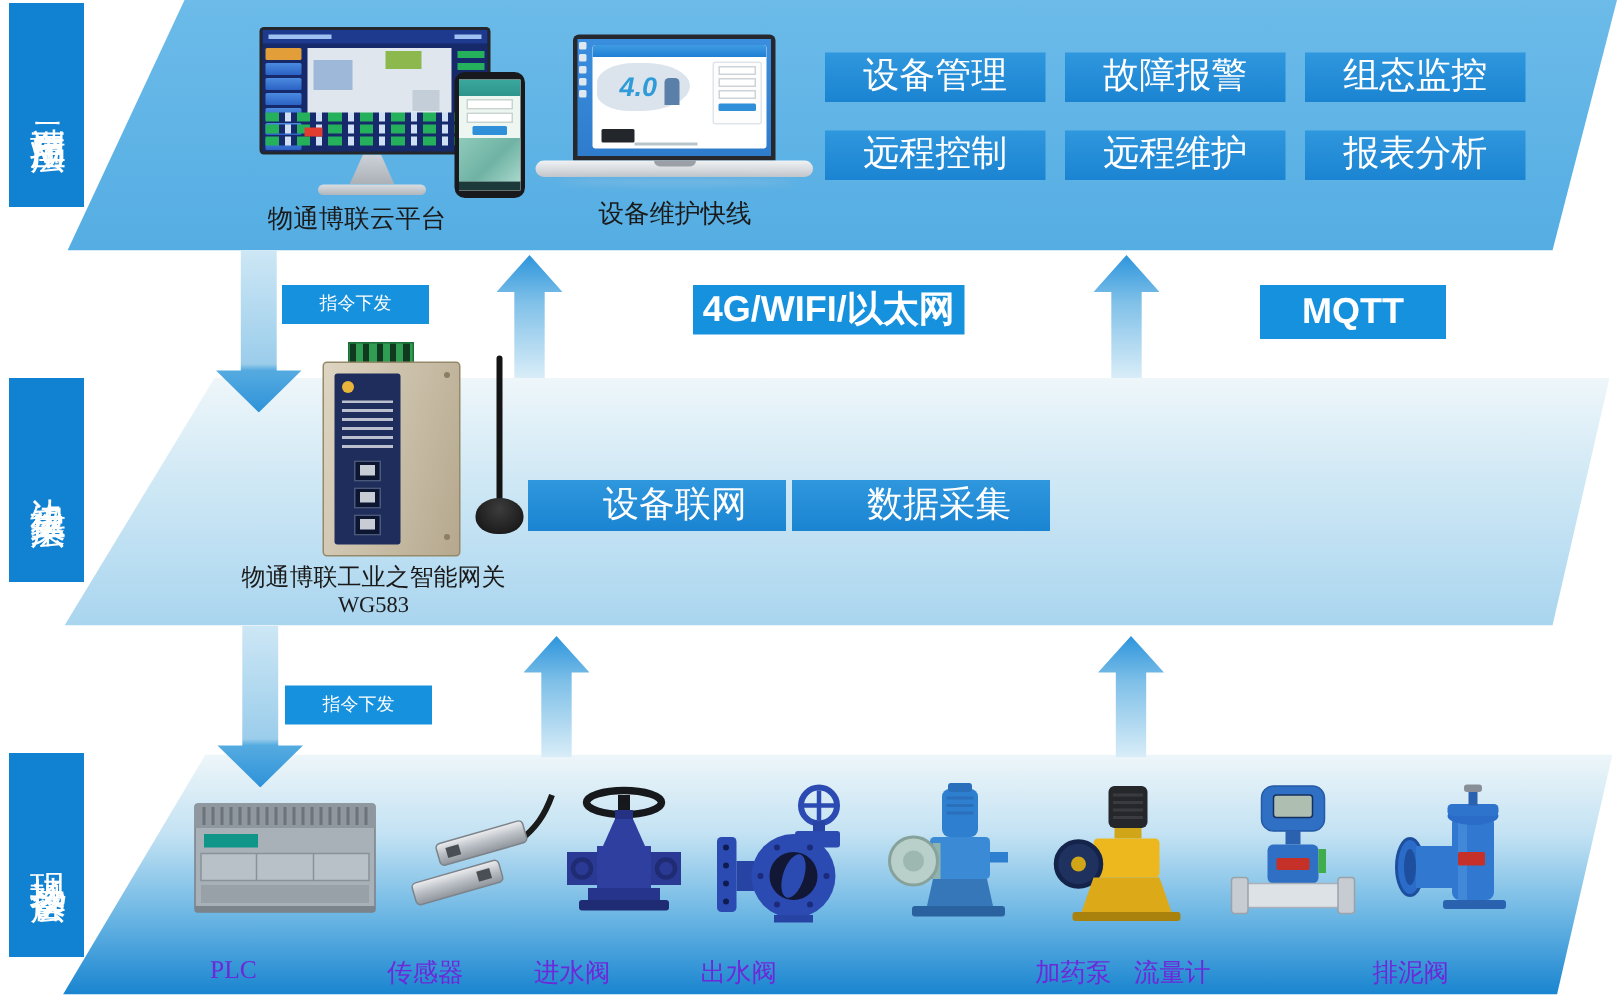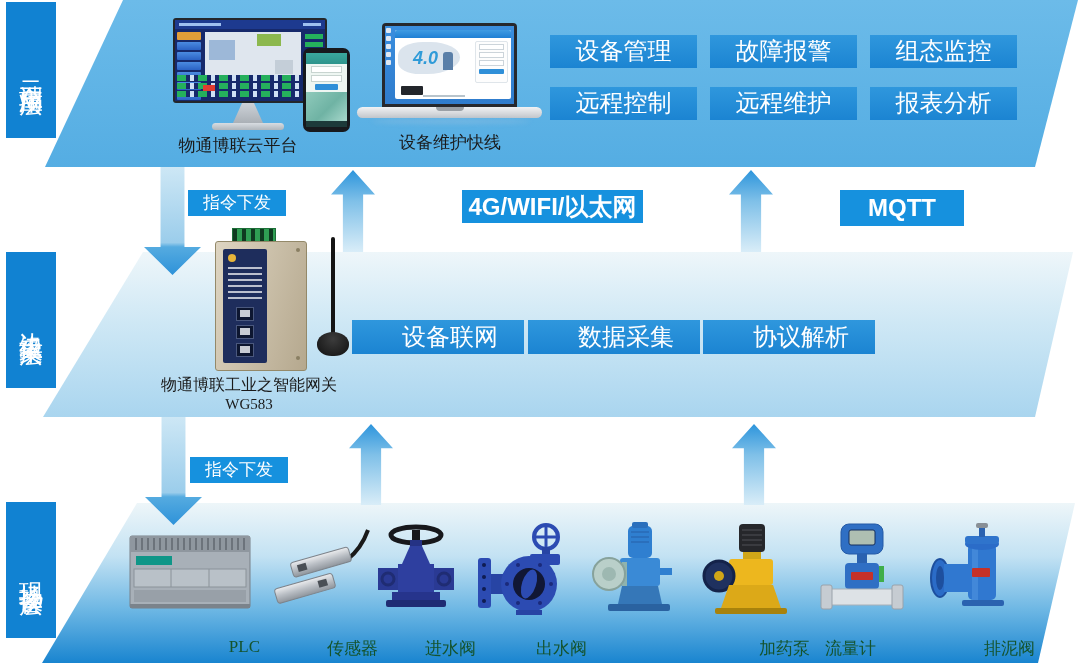--- a/index.html
+++ b/index.html
@@ -23,21 +23,21 @@
     font-family:"Liberation Serif",serif;font-size:24px;letter-spacing:3px;}
 
   
   .feature-btn{position:absolute;height:33px;width:147px;line-height:33px;text-align:center;
     color:#fff;font-family:"Liberation Serif",serif;font-size:24px;
     background:linear-gradient(180deg,#2f97dd,#1b84d2);}
   .feature-btn.edge-b{height:34px;width:148px;line-height:34px;padding-left:24px;}
 
   
   .tag{position:absolute;background:#1691de;color:#fff;text-align:center;}
-  .tag.cmd{width:98px;height:26px;line-height:26px;font-family:Liberation Sans, sans-serif;font-size:17px;}
+  .tag.cmd{width:98px;height:26px;line-height:26px;font-family:Liberation Mono, monospace;font-size:12px;}
   .tag.proto{font-weight:bold;font-size:24px;}
 
   
   .arrow-up{position:absolute;width:44px;height:82px;
     clip-path:polygon(50% 0,100% 30%,73% 30%,73% 100%,27% 100%,27% 30%,0 30%);
     background:linear-gradient(180deg,#2d95dc 0%,#7fc0e8 38%,#d9edf8 100%);}
   .arrow-down{position:absolute;width:57px;height:108px;
     clip-path:polygon(29% 0,71% 0,71% 74%,100% 74%,50% 100%,0 74%,29% 74%);
     background:linear-gradient(180deg,#cde7f5 0%,#9bcdeb 70%,#55abe0 74%,#2e92d9 100%);}
 
@@ -114,21 +114,21 @@
     background:repeating-linear-gradient(180deg,rgba(255,255,255,.7) 0 2px,transparent 2px 6px);}
   .gw-port{position:absolute;left:13px;width:18px;height:14px;background:#0d1630;border:1px solid #4a587e;box-sizing:border-box;}
   .gw-port i{position:absolute;left:3px;top:2px;width:10px;height:7px;background:#c8ccd4;display:block;}
   .gw-screw{position:absolute;width:4px;height:4px;border-radius:50%;background:#8a7f63;}
   .gw-rod{position:absolute;left:331px;top:237px;width:4px;height:102px;background:#141414;border-radius:2px;}
   .gw-ant-base{position:absolute;left:317px;top:332px;width:32px;height:24px;
     border-radius:50% 50% 46% 46%;background:radial-gradient(circle at 50% 30%,#3c3c3c,#101010);}
 
   
   .dev{position:absolute;top:522px;width:110px;height:100px;}
-  .dev-label{position:absolute;top:637px;width:120px;text-align:right;color:#14532d;
+  .dev-label{position:absolute;top:637px;width:120px;text-align:left;color:#6d28d9;
     font-family:"Liberation Serif",serif;font-size:17px;}
 </style>
 </head>
 <body>
 
 <div id="canvas">
 
   <div class="band cloud"></div>
   <div class="band edge"></div>
   <div class="band field"></div>
@@ -245,21 +245,20 @@
   <div class="gw-screw" style="left:296px;top:248px;"></div>
   <div class="gw-screw" style="left:296px;top:356px;"></div>
   <div class="gw-rod"></div>
   <div class="gw-ant-base"></div>
 
   <div class="caption" style="left:139px;top:375px;width:220px;font-size:16px;">物通博联工业之智能网关</div>
   <div class="caption" style="left:139px;top:396px;width:220px;font-size:15px;">WG583</div>
 
   <div class="feature-btn edge-b" style="left:352px;top:320px;">设备联网</div>
   <div class="feature-btn edge-b" style="left:528px;top:320px;">数据采集</div>
-  <div class="feature-btn edge-b" style="left:703px;top:320px;">协议解析</div>
 
   <div class="arrow-down" style="left:145px;top:417px;"></div>
   <div class="tag cmd" style="left:190px;top:457px;">指令下发</div>
   <div class="arrow-up" style="left:349px;top:424px;height:81px;"></div>
   <div class="arrow-up" style="left:732px;top:424px;height:81px;"></div>
 
   <div class="dev" style="left:128px;width:124px;">
     <svg viewBox="0 0 124 98" width="124" height="98">
       <rect x="2" y="14" width="120" height="72" rx="2" fill="#a8b0b8" stroke="#798088"></rect>
       <rect x="2" y="14" width="120" height="16" fill="#8f979f"></rect>

